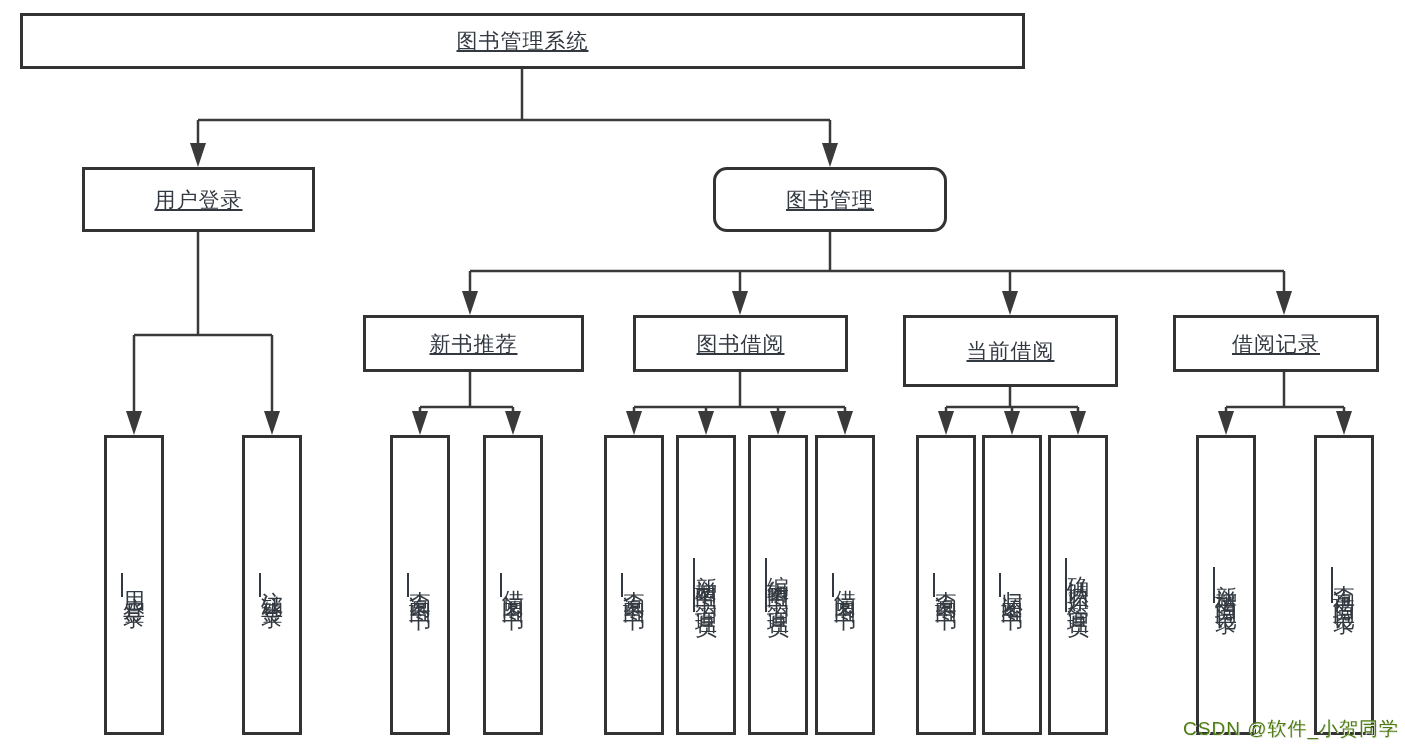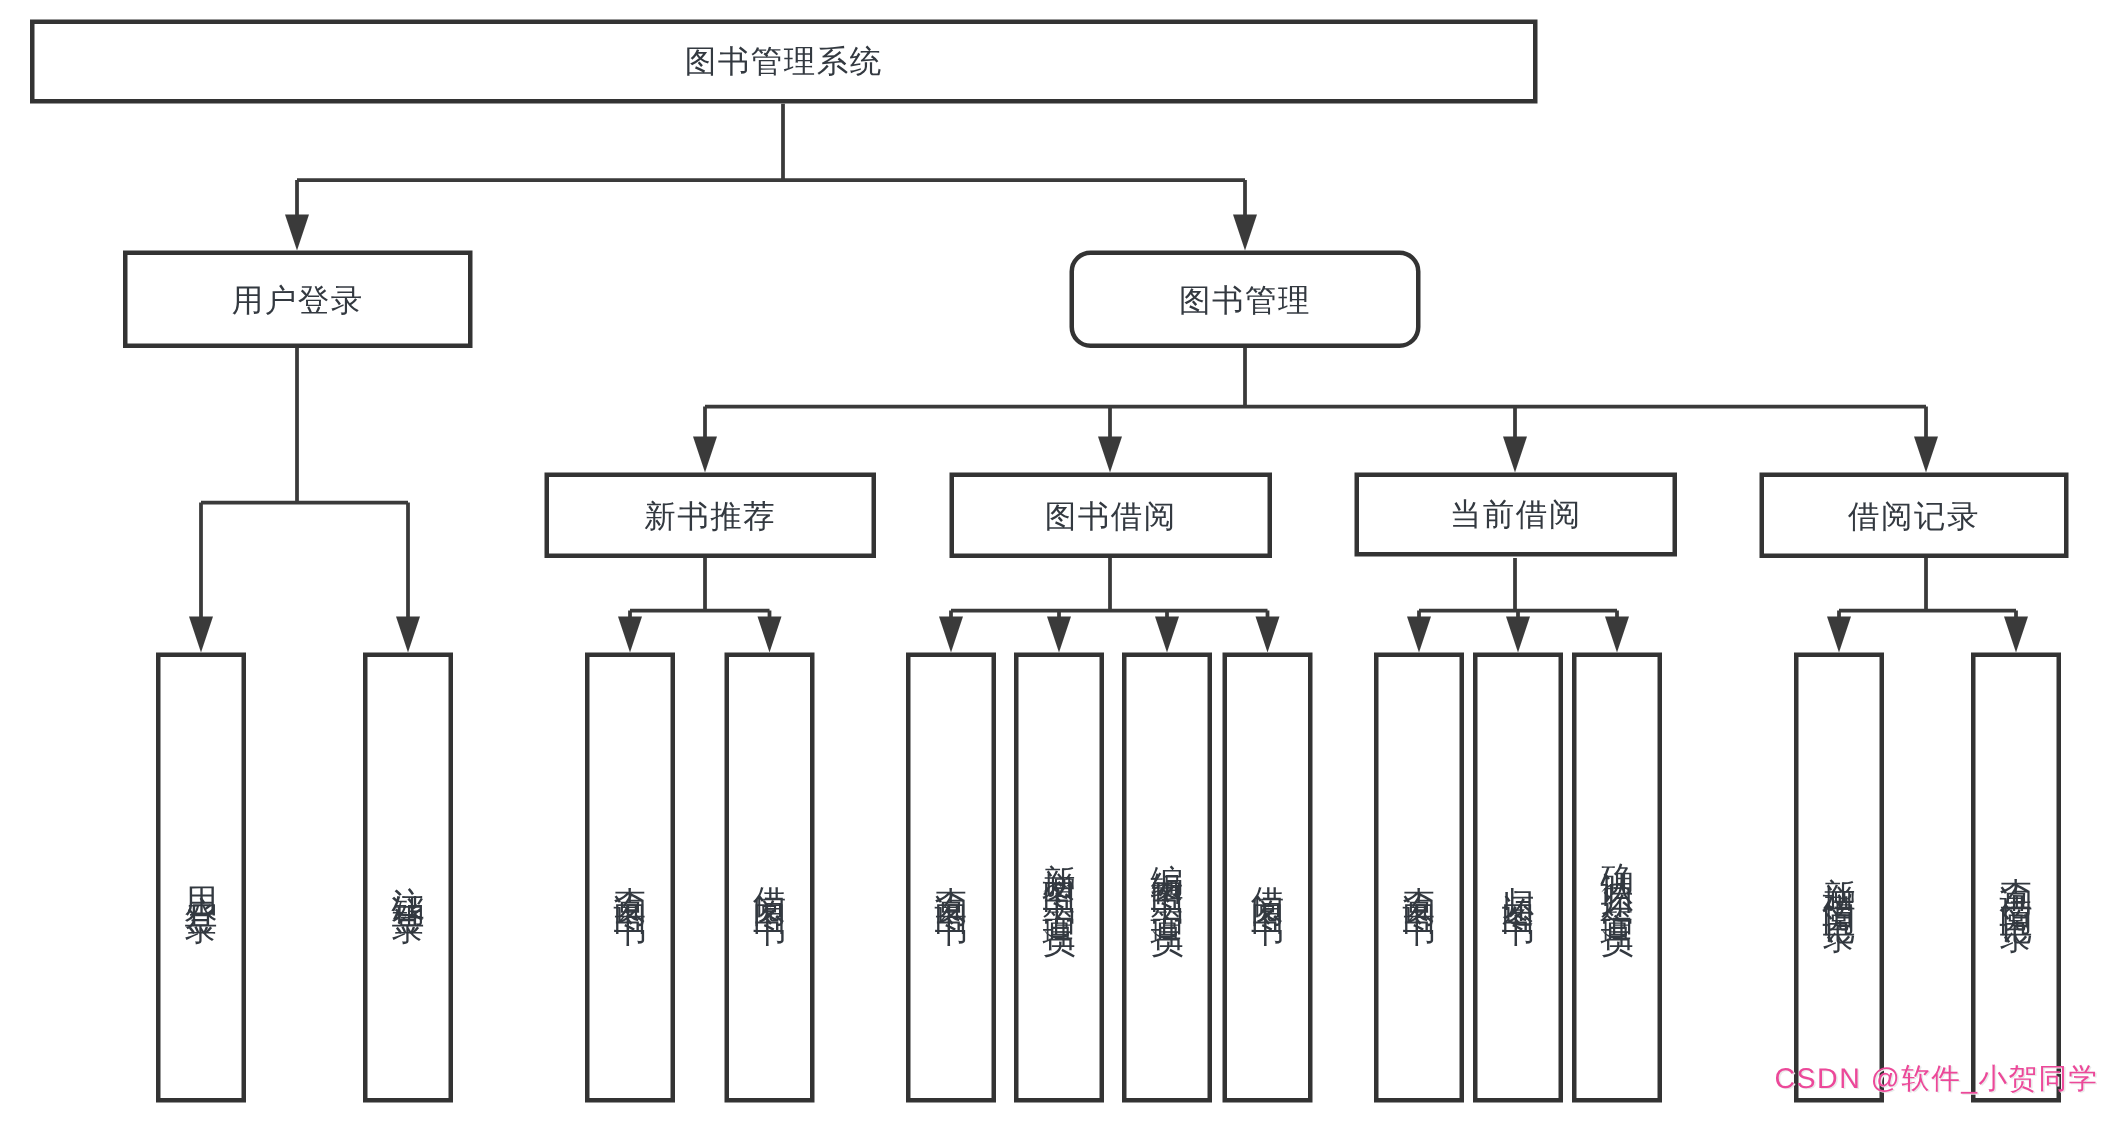--- a/index.html
+++ b/index.html
@@ -13,56 +13,57 @@
   .connectors { position:absolute; left:0; top:0; width:1405px; height:747px; }
   .box {
     position:absolute;
     background:#fff;
     border:3px solid #333333;
     box-sizing:border-box;
     display:flex;
     align-items:center;
     justify-content:center;
     color:#333940;
+    text-decoration:underline;
   }
   .hbox { font-size:21px; letter-spacing:1px; }
   .vbox {
     writing-mode:vertical-rl;
     text-orientation:mixed;
     font-size:22px;
     letter-spacing:6px;
     line-height:1;
   }
   
   .root           { left:20px;   top:13px;  width:1005px; height:56px; }
   .l1-user-login  { left:82px;   top:167px; width:233px;  height:65px; }
   .l1-book-mgmt   { left:713px;  top:167px; width:234px;  height:65px;border-radius:14px; }
   .l2-new-books   { left:363px;  top:315px; width:221px;  height:57px; }
   .l2-book-borrow { left:633px;  top:315px; width:215px;  height:57px; }
-  .l2-current     { left:903px;  top:315px; width:215px;  height:56px; }
+  .l2-current     { left:903px;  top:315px; width:215px;  height:72px; }
   .l2-records     { left:1173px; top:315px; width:206px;  height:57px; }
   .leaf { top:435px; width:60px; height:300px; }
   .ul-login   { left:104px; }
   .ul-logout  { left:242px; }
   .nb-query   { left:390px; }
   .nb-borrow  { left:483px; }
   .bb-query   { left:604px; }
   .bb-add     { left:676px; }
   .bb-edit    { left:748px; }
   .bb-borrow  { left:815px; }
   .cb-query   { left:916px; }
   .cb-return  { left:982px; }
   .cb-confirm { left:1048px; }
   .br-add     { left:1196px; }
   .br-query   { left:1314px; }
   .watermark {
     position:absolute;
-    right:6px; bottom:15px;
+    right:6px; bottom:5px;
     font-size:19px;
-    color:#ec4899;
+    color:#4d7c0f;
     text-shadow:1px 1px 0 #e9e9e9;
     letter-spacing:1px;
   }
 </style>
 </head>
 <body>
 
 <div class="stage">
 
   <svg class="connectors" viewBox="0 0 1405 747" xmlns="http://www.w3.org/2000/svg">

